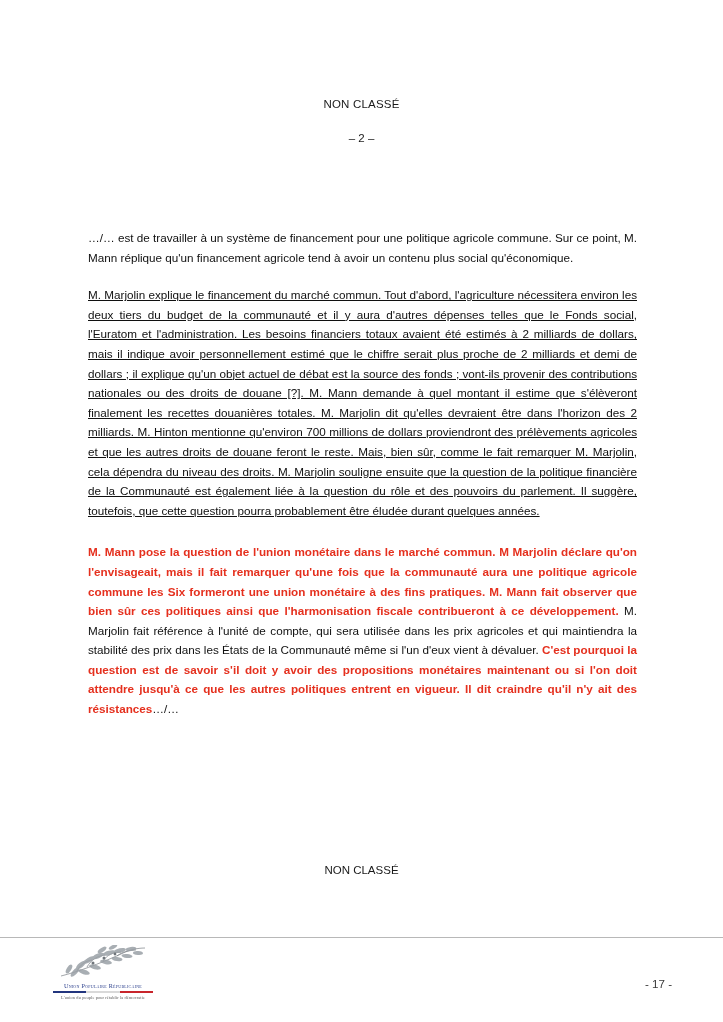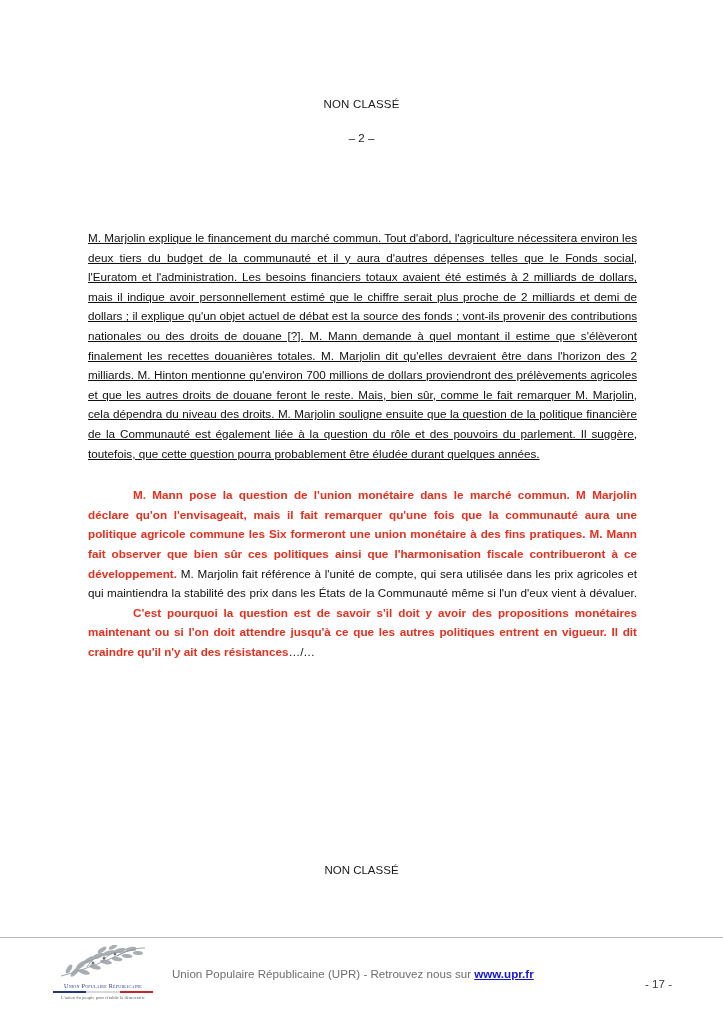--- a/index.html
+++ b/index.html
@@ -57,21 +57,20 @@
     color: #101010;
     hyphens: none;
   }
   p.body-par:last-child { margin-bottom: 0; }
 
   .gap-par { margin-bottom: 22px !important; text-decoration: underline; }
 
   .red-bold {
     color: #E5301E;
     font-weight: bold;
-    margin-left: 45px;
   }
   .blk {
     color: #101010;
     font-weight: normal;
   }
 
   
   .doc-footer-class {
     position: absolute;
     top: 864px;
@@ -170,20 +169,21 @@
 
 <div class="page">
 
   <div class="doc-header">
     <div class="classification">NON CLASSÉ</div>
     <div class="page-marker">– 2 –</div>
   </div>
 
   <div class="content">
 
+    <p class="body-par">…/… est de travailler à un système de financement pour une politique agricole commune. Sur ce point, M. Mann réplique qu'un financement agricole tend à avoir un contenu plus social qu'économique.</p>
 
     <p class="body-par gap-par">M. Marjolin explique le financement du marché commun. Tout d'abord, l'agriculture nécessitera environ les deux tiers du budget de la communauté et il y aura d'autres dépenses telles que le Fonds social, l'Euratom et l'administration. Les besoins financiers totaux avaient été estimés à 2 milliards de dollars, mais il indique avoir personnellement estimé que le chiffre serait plus proche de 2 milliards et demi de dollars ; il explique qu'un objet actuel de débat est la source des fonds ; vont-ils provenir des contributions nationales ou des droits de douane [?]. M. Mann demande à quel montant il estime que s'élèveront finalement les recettes douanières totales. M. Marjolin dit qu'elles devraient être dans l'horizon des 2 milliards. M. Hinton mentionne qu'environ 700 millions de dollars proviendront des prélèvements agricoles et que les autres droits de douane feront le reste. Mais, bien sûr, comme le fait remarquer M. Marjolin, cela dépendra du niveau des droits. M. Marjolin souligne ensuite que la question de la politique financière de la Communauté est également liée à la question du rôle et des pouvoirs du parlement. Il suggère, toutefois, que cette question pourra probablement être éludée durant quelques années.</p>
 
     <p class="body-par"><span class="red-bold">M. Mann pose la question de l'union monétaire dans le marché commun. M Marjolin déclare qu'on l'envisageait, mais il fait remarquer qu'une fois que la communauté aura une politique agricole commune les Six formeront une union monétaire à des fins pratiques. M. Mann fait observer que bien sûr ces politiques ainsi que l'harmonisation fiscale contribueront à ce développement.</span><span class="blk"> M. Marjolin fait référence à l'unité de compte, qui sera utilisée dans les prix agricoles et qui maintiendra la stabilité des prix dans les États de la Communauté même si l'un d'eux vient à dévaluer. </span><span class="red-bold">C'est pourquoi la question est de savoir s'il doit y avoir des propositions monétaires maintenant ou si l'on doit attendre jusqu'à ce que les autres politiques entrent en vigueur. Il dit craindre qu'il n'y ait des résistances</span><span class="blk">…/…</span></p>
   </div>
 
   <div class="doc-footer-class">NON CLASSÉ</div>
 
   <div class="footer-rule"></div>
 
@@ -224,18 +224,17 @@
       </svg>
       <div class="logo-name">Union Populaire Républicaine</div>
       <div class="tricolor">
         <i class="tri-blue"></i>
         <i class="tri-white"></i>
         <i class="tri-red"></i>
       </div>
       <div class="logo-tagline">L'union du peuple pour rétablir la démocratie</div>
     </div>
 
-    <div class="footer-text"><span>Union Populaire Républicaine (UPR) - Retrouvez nous sur </span><a class="footer-link" href="#">www.upr.fr</a></div>
 
     <div class="footer-pageno">- 17 -</div>
   </div>
 
 </div>
 
 </body></html>

